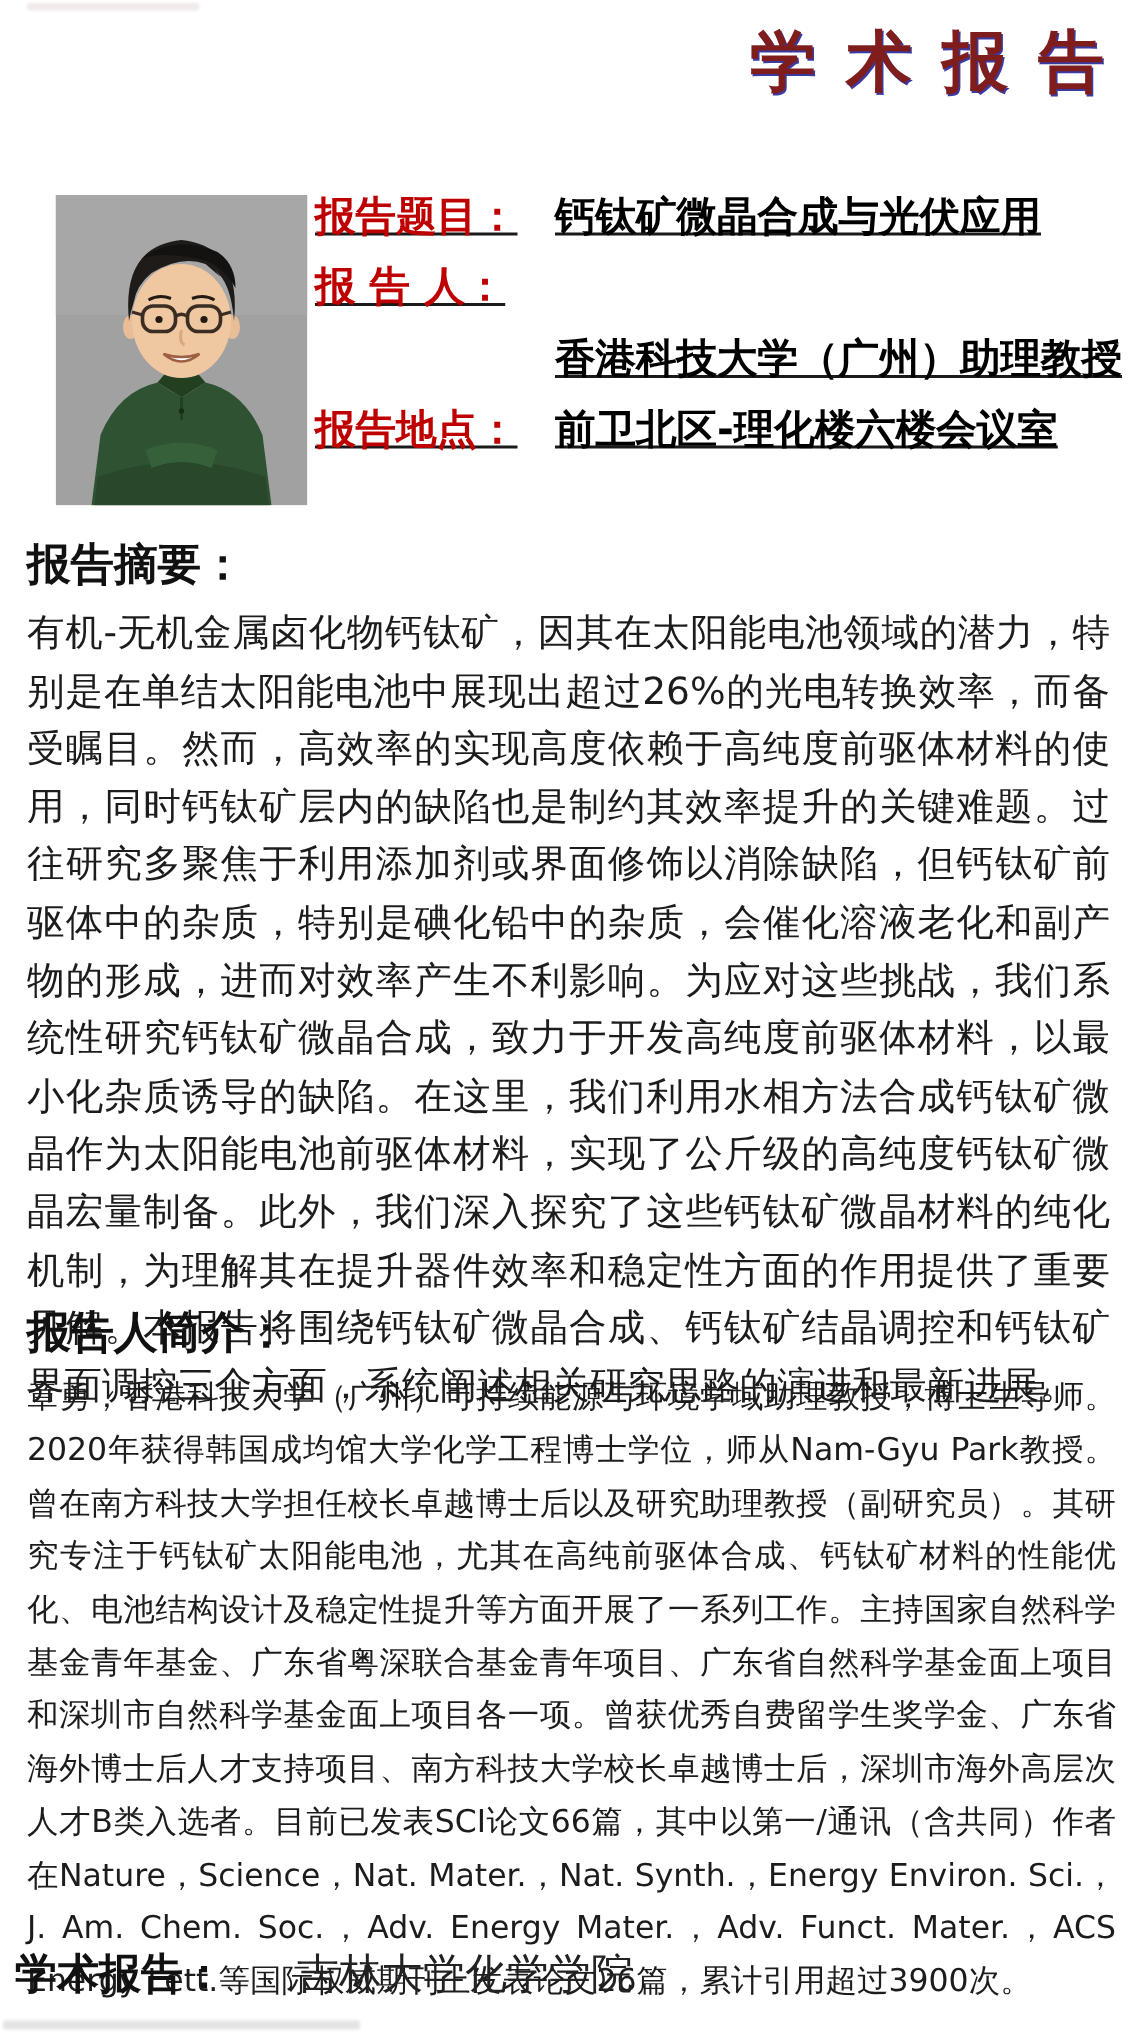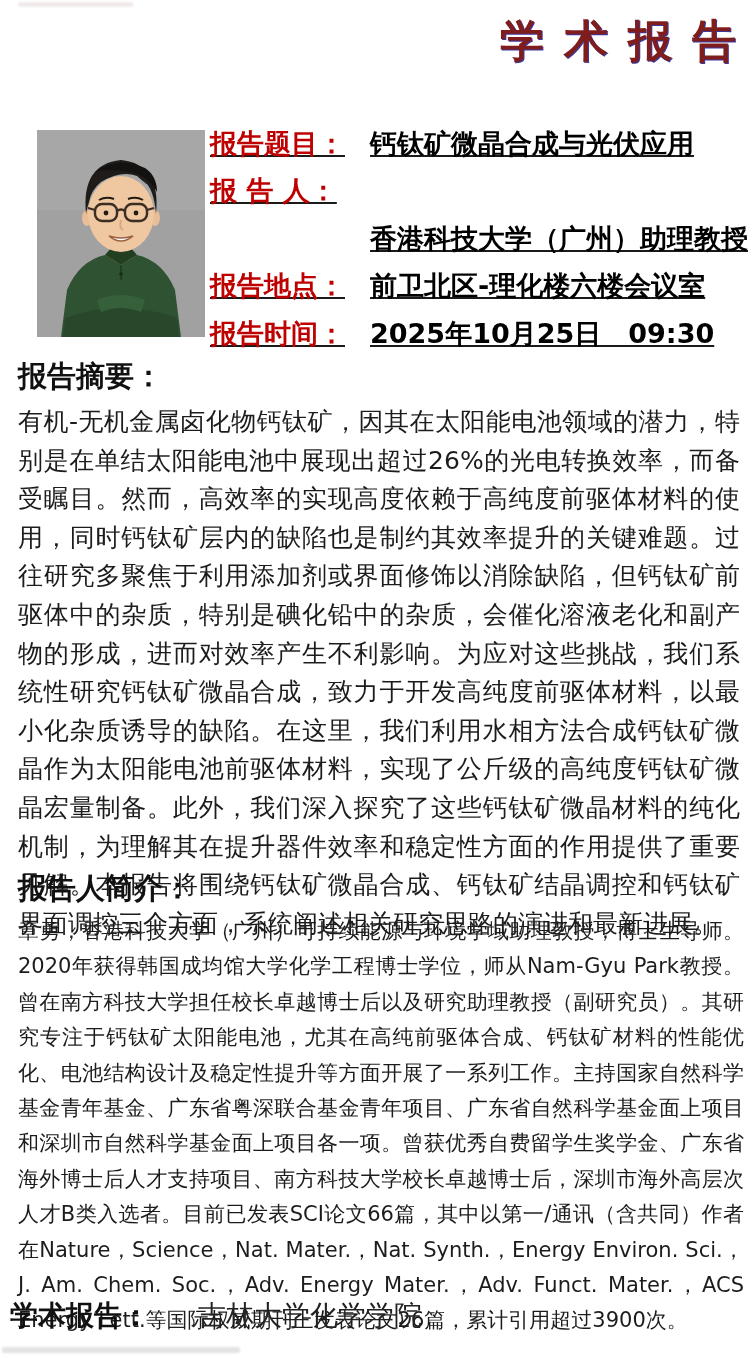--- a/index.html
+++ b/index.html
@@ -124,24 +124,20 @@
     <span class="info-label">报 告 人：</span>
   </div>
   <div class="info-row">
     <span class="info-label"></span>
     <span class="info-value">香港科技大学（广州）助理教授</span>
   </div>
   <div class="info-row">
     <span class="info-label">报告地点：</span>
     <span class="info-value">前卫北区-理化楼六楼会议室</span>
   </div>
-  <div class="info-row">
-    <span class="info-label">报告时间：</span>
-    <span class="info-value">2025年10月25日　09:30</span>
-  </div>
 </div>
 
 <div class="section-heading abstract-heading">报告摘要：</div>
 <div class="abstract-body">有机-无机金属卤化物钙钛矿，因其在太阳能电池领域的潜力，特别是在单结太阳能电池中展现出超过26%的光电转换效率，而备受瞩目。然而，高效率的实现高度依赖于高纯度前驱体材料的使用，同时钙钛矿层内的缺陷也是制约其效率提升的关键难题。过往研究多聚焦于利用添加剂或界面修饰以消除缺陷，但钙钛矿前驱体中的杂质，特别是碘化铅中的杂质，会催化溶液老化和副产物的形成，进而对效率产生不利影响。为应对这些挑战，我们系统性研究钙钛矿微晶合成，致力于开发高纯度前驱体材料，以最小化杂质诱导的缺陷。在这里，我们利用水相方法合成钙钛矿微晶作为太阳能电池前驱体材料，实现了公斤级的高纯度钙钛矿微晶宏量制备。此外，我们深入探究了这些钙钛矿微晶材料的纯化机制，为理解其在提升器件效率和稳定性方面的作用提供了重要见解。本报告将围绕钙钛矿微晶合成、钙钛矿结晶调控和钙钛矿界面调控三个方面，系统阐述相关研究思路的演进和最新进展。</div>
 
 <div class="section-heading bio-heading">报告人简介：</div>
 <div class="bio-body">章勇，香港科技大学（广州）可持续能源与环境学域助理教授，博士生导师。2020年获得韩国成均馆大学化学工程博士学位，师从Nam-Gyu Park教授。曾在南方科技大学担任校长卓越博士后以及研究助理教授（副研究员）。其研究专注于钙钛矿太阳能电池，尤其在高纯前驱体合成、钙钛矿材料的性能优化、电池结构设计及稳定性提升等方面开展了一系列工作。主持国家自然科学基金青年基金、广东省粤深联合基金青年项目、广东省自然科学基金面上项目和深圳市自然科学基金面上项目各一项。曾获优秀自费留学生奖学金、广东省海外博士后人才支持项目、南方科技大学校长卓越博士后，深圳市海外高层次人才B类入选者。目前已发表SCI论文66篇，其中以第一/通讯（含共同）作者在Nature，Science，Nat. Mater.，Nat. Synth.，Energy Environ. Sci.，J. Am. Chem. Soc.，Adv. Energy Mater.，Adv. Funct. Mater.，ACS Energy Lett.等国际权威期刊上发表论文26篇，累计引用超过3900次。</div>
 
 <div class="organizer">
   <span class="organizer-label">学术报告：</span>

